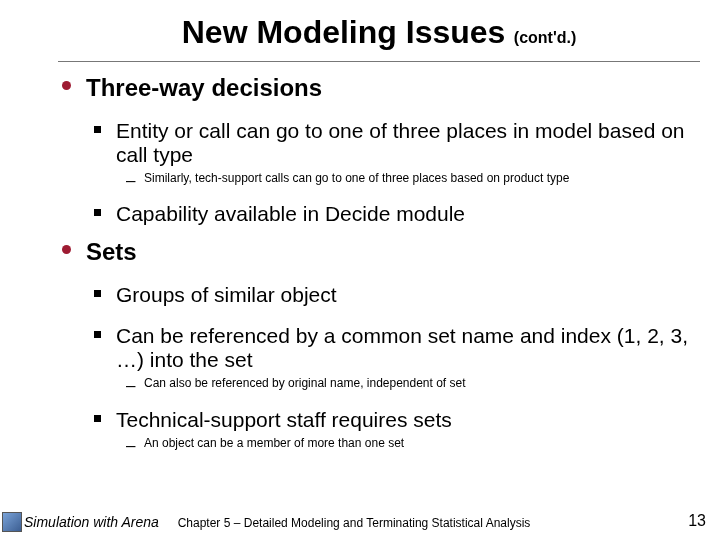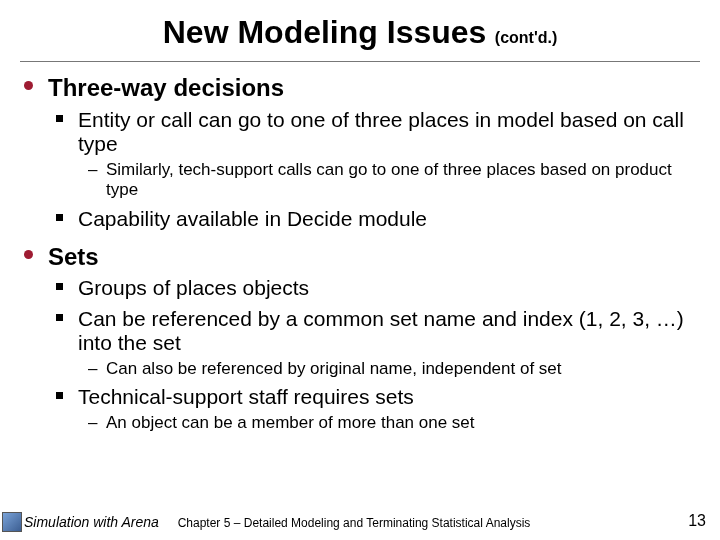--- a/index.html
+++ b/index.html
@@ -11,20 +11,21 @@
     font-family: Arial, Helvetica, sans-serif;
     color: #000;
     overflow: hidden;
     position: relative;
   }
   .slide {
     width: 720px;
     height: 540px;
     position: relative;
     box-sizing: border-box;
+    padding-left: 38px;
   }
   .title-wrap {
     text-align: center;
     padding-top: 14px;
   }
   .title {
     display: inline;
     font-size: 32px;
     font-weight: bold;
     color: #000;
@@ -64,21 +65,21 @@
     font-size: 24px;
     font-weight: bold;
     line-height: 1.15;
   }
 
   
   .l2 {
     position: relative;
     padding-left: 22px;
     margin-left: 38px;
-    margin-top: 6px;
+    margin-top: 17px;
   }
   .l2-dot {
     position: absolute;
     left: 0;
     top: 7px;
     width: 7px;
     height: 7px;
     background: #000;
   }
   .l2-text {
@@ -95,21 +96,21 @@
     margin-bottom: 2px;
   }
   .l3-dash {
     position: absolute;
     left: 0;
     top: 0;
     font-size: 17px;
     color: #000;
   }
   .l3-text {
-    font-size: 17px;
+    font-size: 12px;
     line-height: 1.2;
   }
 
   .footer {
     position: absolute;
     bottom: 8px;
     left: 0;
     right: 0;
     height: 22px;
   }
@@ -181,21 +182,21 @@
       <div class="l2-text">Capability available in Decide module</div>
     </div>
 
     <div class="l1">
       <span class="l1-dot"></span>
       <div class="l1-text">Sets</div>
     </div>
 
     <div class="l2">
       <span class="l2-dot"></span>
-      <div class="l2-text">Groups of places objects</div>
+      <div class="l2-text">Groups of similar object</div>
     </div>
     <div class="l2">
       <span class="l2-dot"></span>
       <div class="l2-text">Can be referenced by a common set name and index (1, 2, 3, …) into the set</div>
     </div>
     <div class="l3">
       <span class="l3-dash">–</span>
       <div class="l3-text">Can also be referenced by original name, independent of set</div>
     </div>
 

